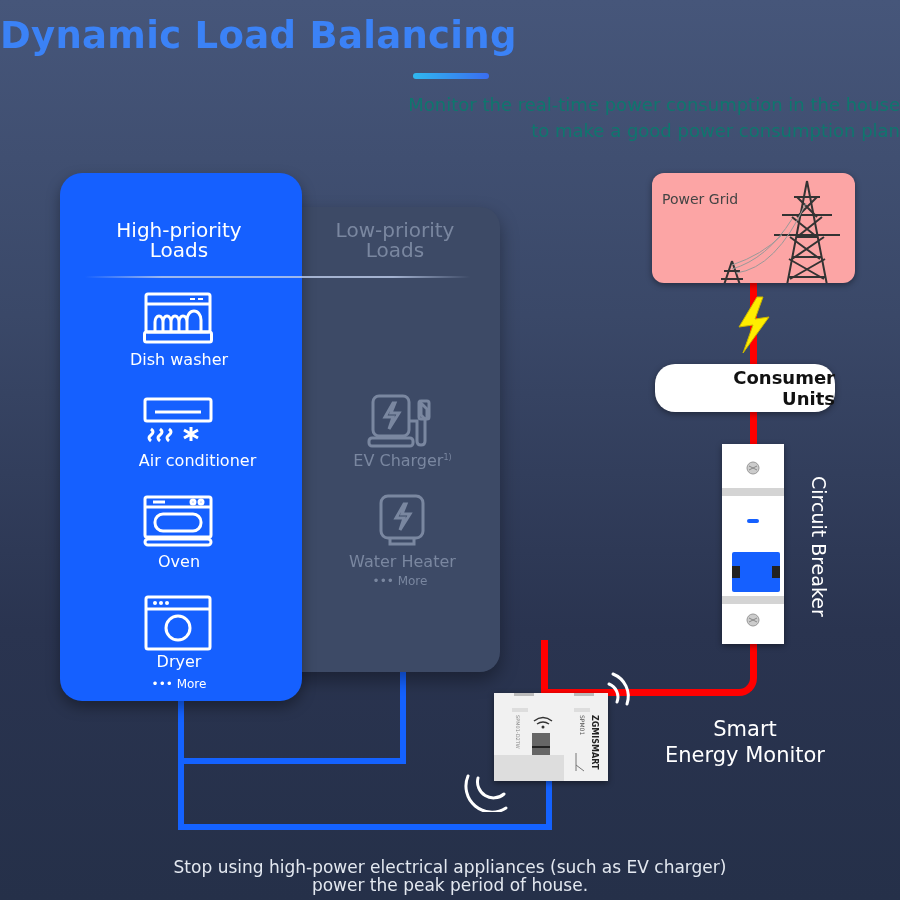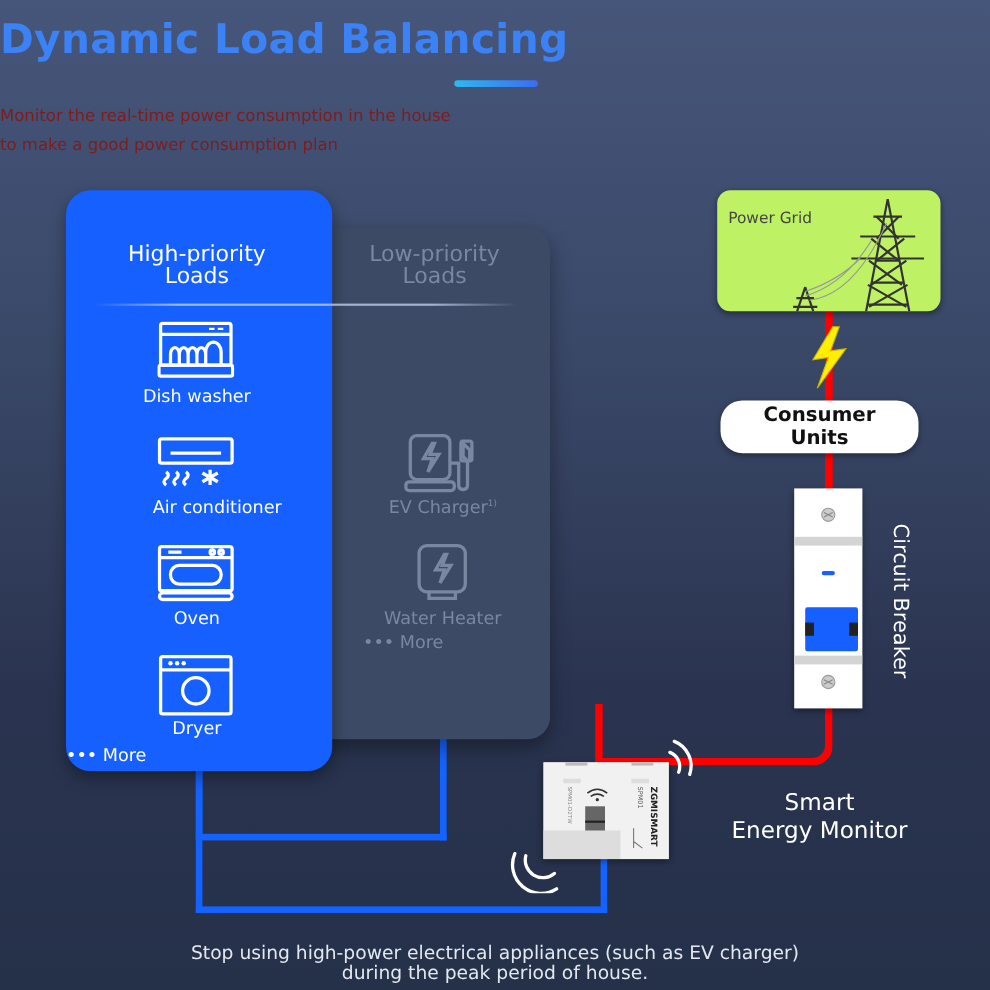--- a/index.html
+++ b/index.html
@@ -13,22 +13,22 @@
   .abs { position: absolute; }
   .title {
     left: 0; width: 900px; top: 14px; text-align: left;
     font-size: 37px; font-weight: bold; letter-spacing: 0.3px; color: #3b82f6;
   }
   .title-underline {
     left: 413px; top: 73px; width: 76px; height: 6px; border-radius: 3px;
     background: linear-gradient(90deg, #2fb8f0, #3a6df0);
   }
   .subtitle {
-    left: 0; width: 900px; top: 92px; text-align: left;
-    font-size: 15px; line-height: 26px; color: #7f1d1d;
+    left: 0; width: 900px; top: 92px; text-align: right;
+    font-size: 18px; line-height: 26px; color: #0f766e;
   }
   
   .low-panel {
     left: 210px; top: 207px; width: 290px; height: 465px;
     background: #3d4a66; border-radius: 20px;
     box-shadow: 0 8px 18px rgba(0,0,0,0.35);
   }
   .high-panel {
     left: 60px; top: 173px; width: 242px; height: 528px;
     background: #1560ff; border-radius: 22px;
@@ -39,37 +39,37 @@
   }
   .high-heading { left: 60px; top: 220px; width: 238px; color: #fff; }
   .low-heading { left: 300px; top: 220px; width: 190px; color: #7a87a0; }
   .divider {
     left: 85px; top: 276px; width: 385px; height: 2px;
     background: linear-gradient(90deg, rgba(255,255,255,0) 0%, rgba(190,205,235,0.8) 20%, rgba(190,205,235,0.8) 80%, rgba(255,255,255,0) 100%);
   }
   .item-label { text-align: center; font-size: 16px; }
   .high-item { left: 60px; width: 238px; color: #fff; }
   .low-item { left: 300px; width: 205px; color: #7a87a0; }
-  .more { font-size: 16px; }
+  .more { font-size: 12px; text-align: center; }
   .icon { position: absolute; }
   
   .wire-red { background: #ff0000; position: absolute; }
   .wire-blue { position: absolute; border: 6px solid #1462ff; }
   .grid-box {
     left: 652px; top: 173px; width: 203px; height: 110px;
-    background: #bef264; border-radius: 12px;
+    background: #fca5a5; border-radius: 12px;
     box-shadow: 0 2px 6px rgba(0,0,0,0.4);
     overflow: hidden;
   }
   .grid-label { left: 10px; top: 18px; font-size: 14px; color: #444; }
   .consumer-box {
     left: 655px; top: 364px; width: 180px; height: 48px;
     background: #fff; border-radius: 20px;
     box-shadow: 0 2px 6px rgba(0,0,0,0.4);
-    color: #111; font-weight: bold; font-size: 18px; line-height: 21px; text-align: center;
+    color: #111; font-weight: bold; font-size: 18px; line-height: 21px; text-align: right;
     padding-top: 3px;
   }
   .breaker {
     left: 722px; top: 444px; width: 62px; height: 200px; background: #fff;
     box-shadow: 0 2px 6px rgba(0,0,0,0.4);
   }
   .breaker-label {
     left: 808px; top: 476px; font-size: 19px; color: #fff;
     writing-mode: vertical-rl; white-space: nowrap;
   }
@@ -255,14 +255,14 @@
   <path d="M8 4 a26 26 0 0 0 38 32 M18 6 a16 16 0 0 0 26 16" fill="none" stroke="#fff" stroke-width="3" stroke-linecap="round"></path>
 </svg>
 
 <div class="abs monitor-label">
   <div>Smart</div>
   <div>Energy Monitor</div>
 </div>
 
 <div class="abs footer">
   <div>Stop using high-power electrical appliances (such as EV charger)</div>
-  <div>during the peak period of house.</div>
+  <div>power the peak period of house.</div>
 </div>
 
 </body></html>

